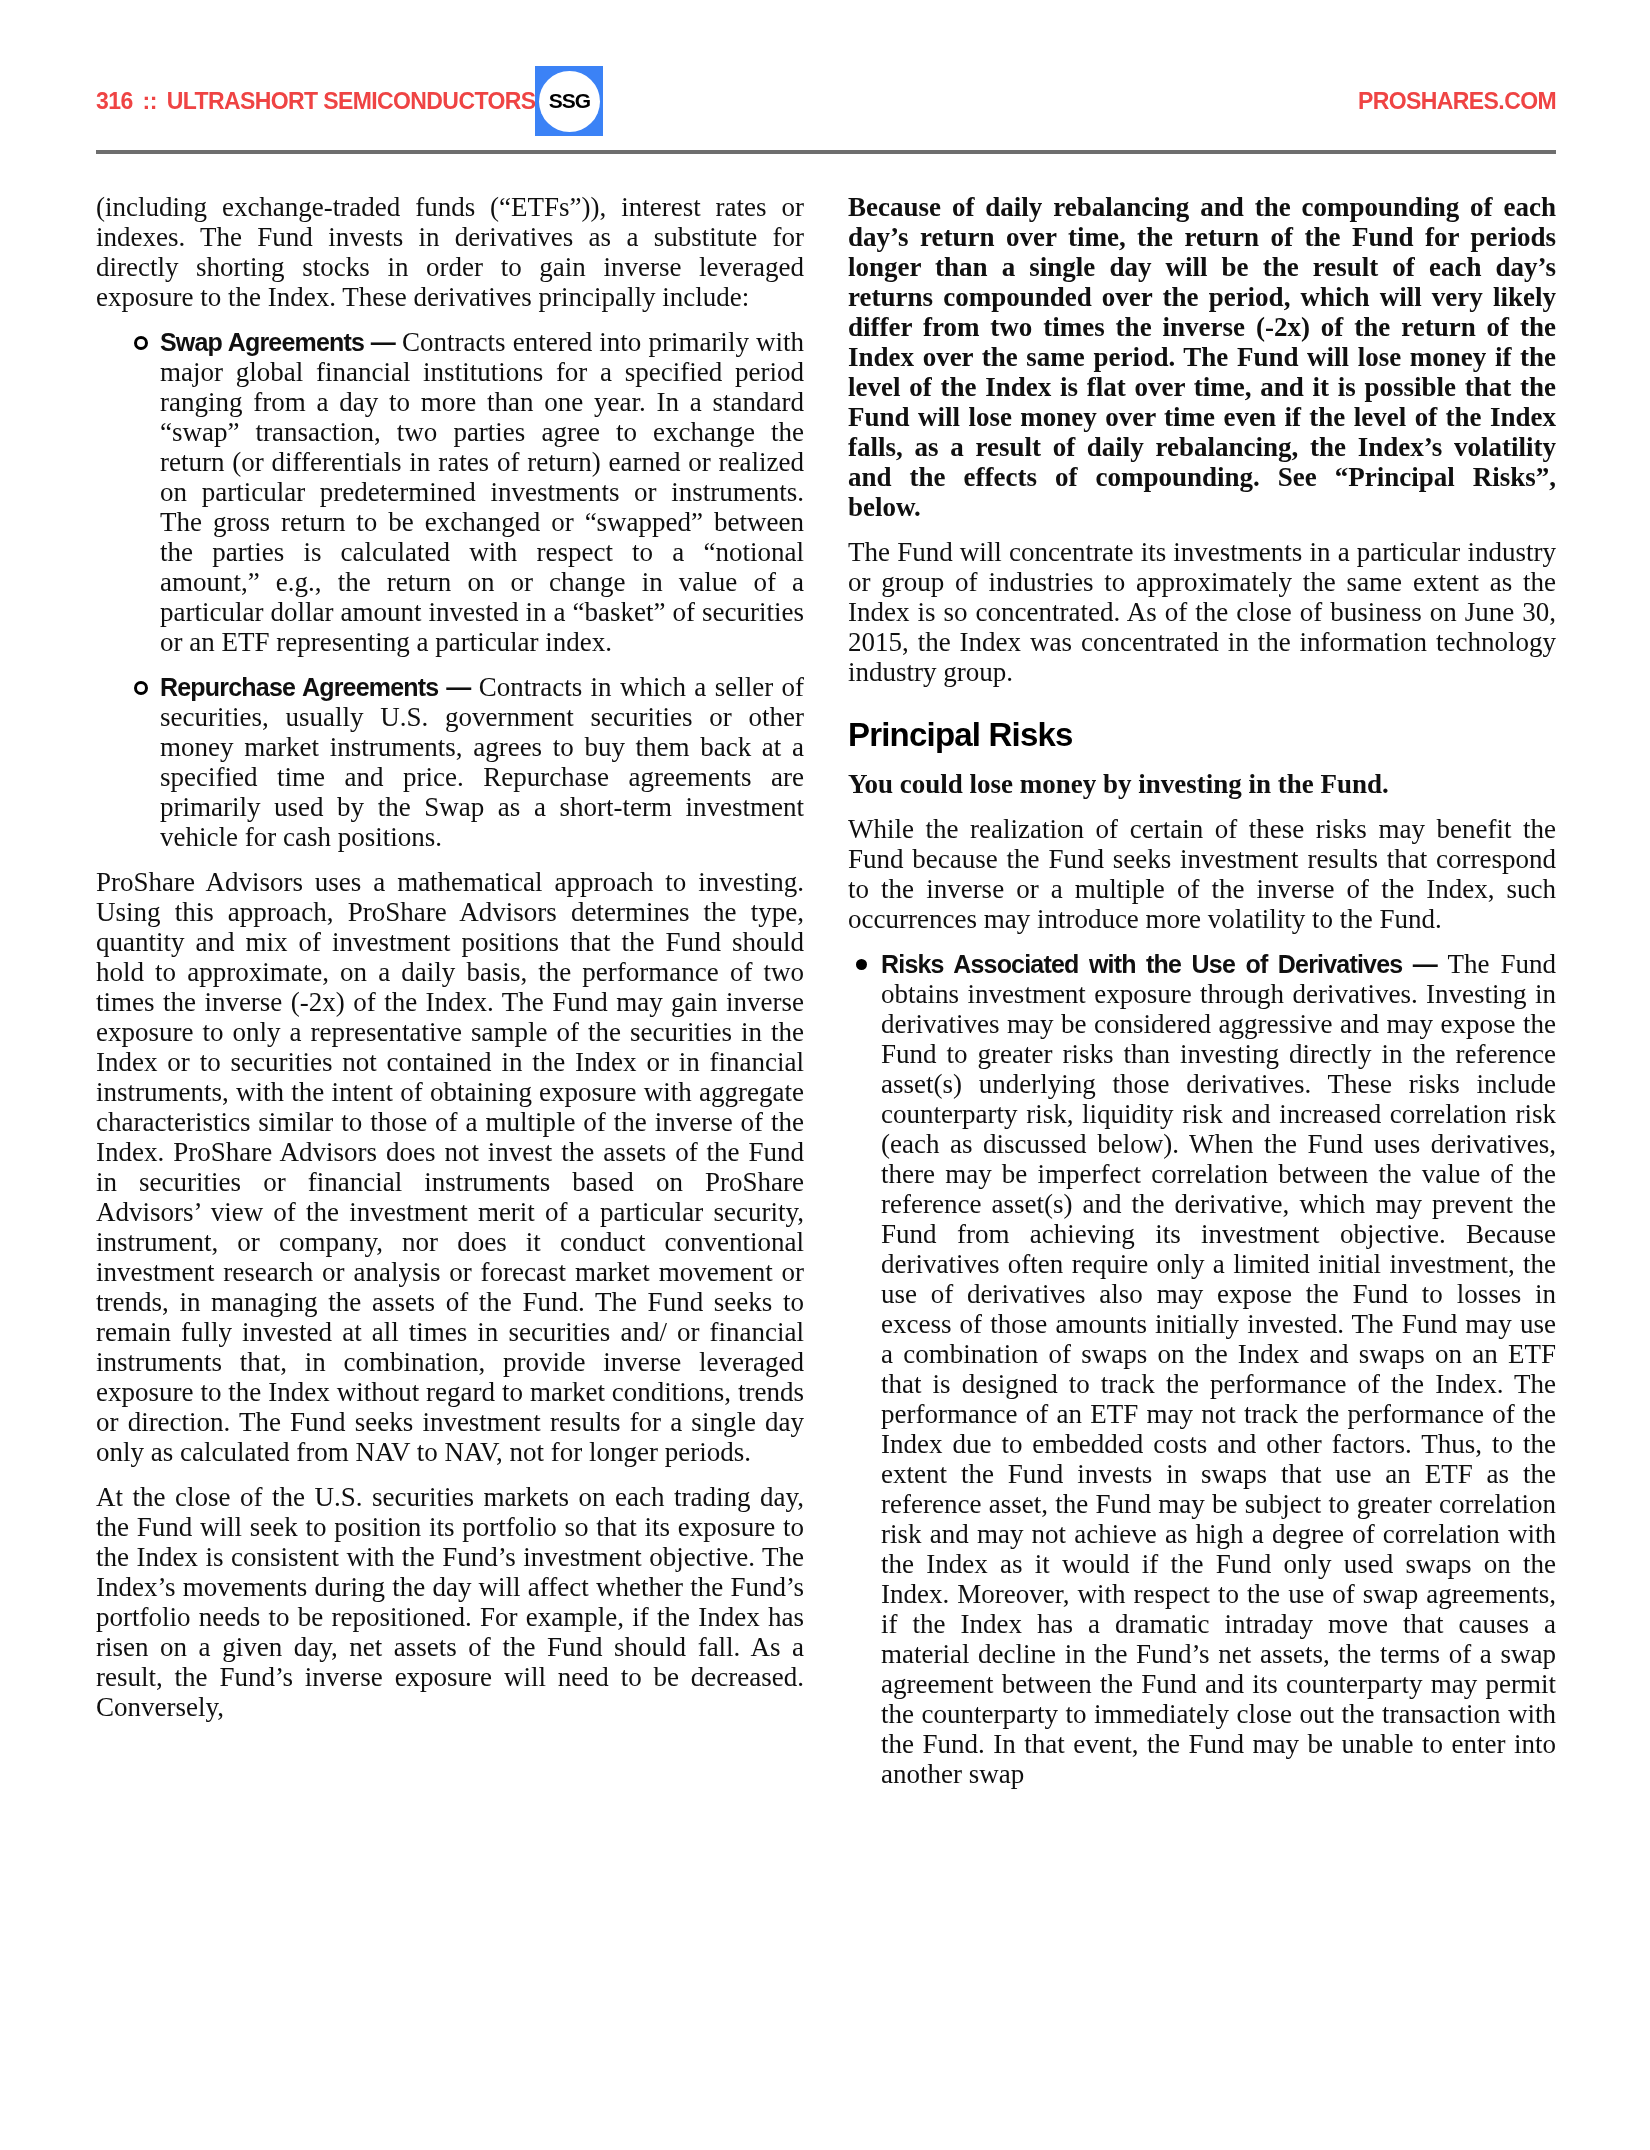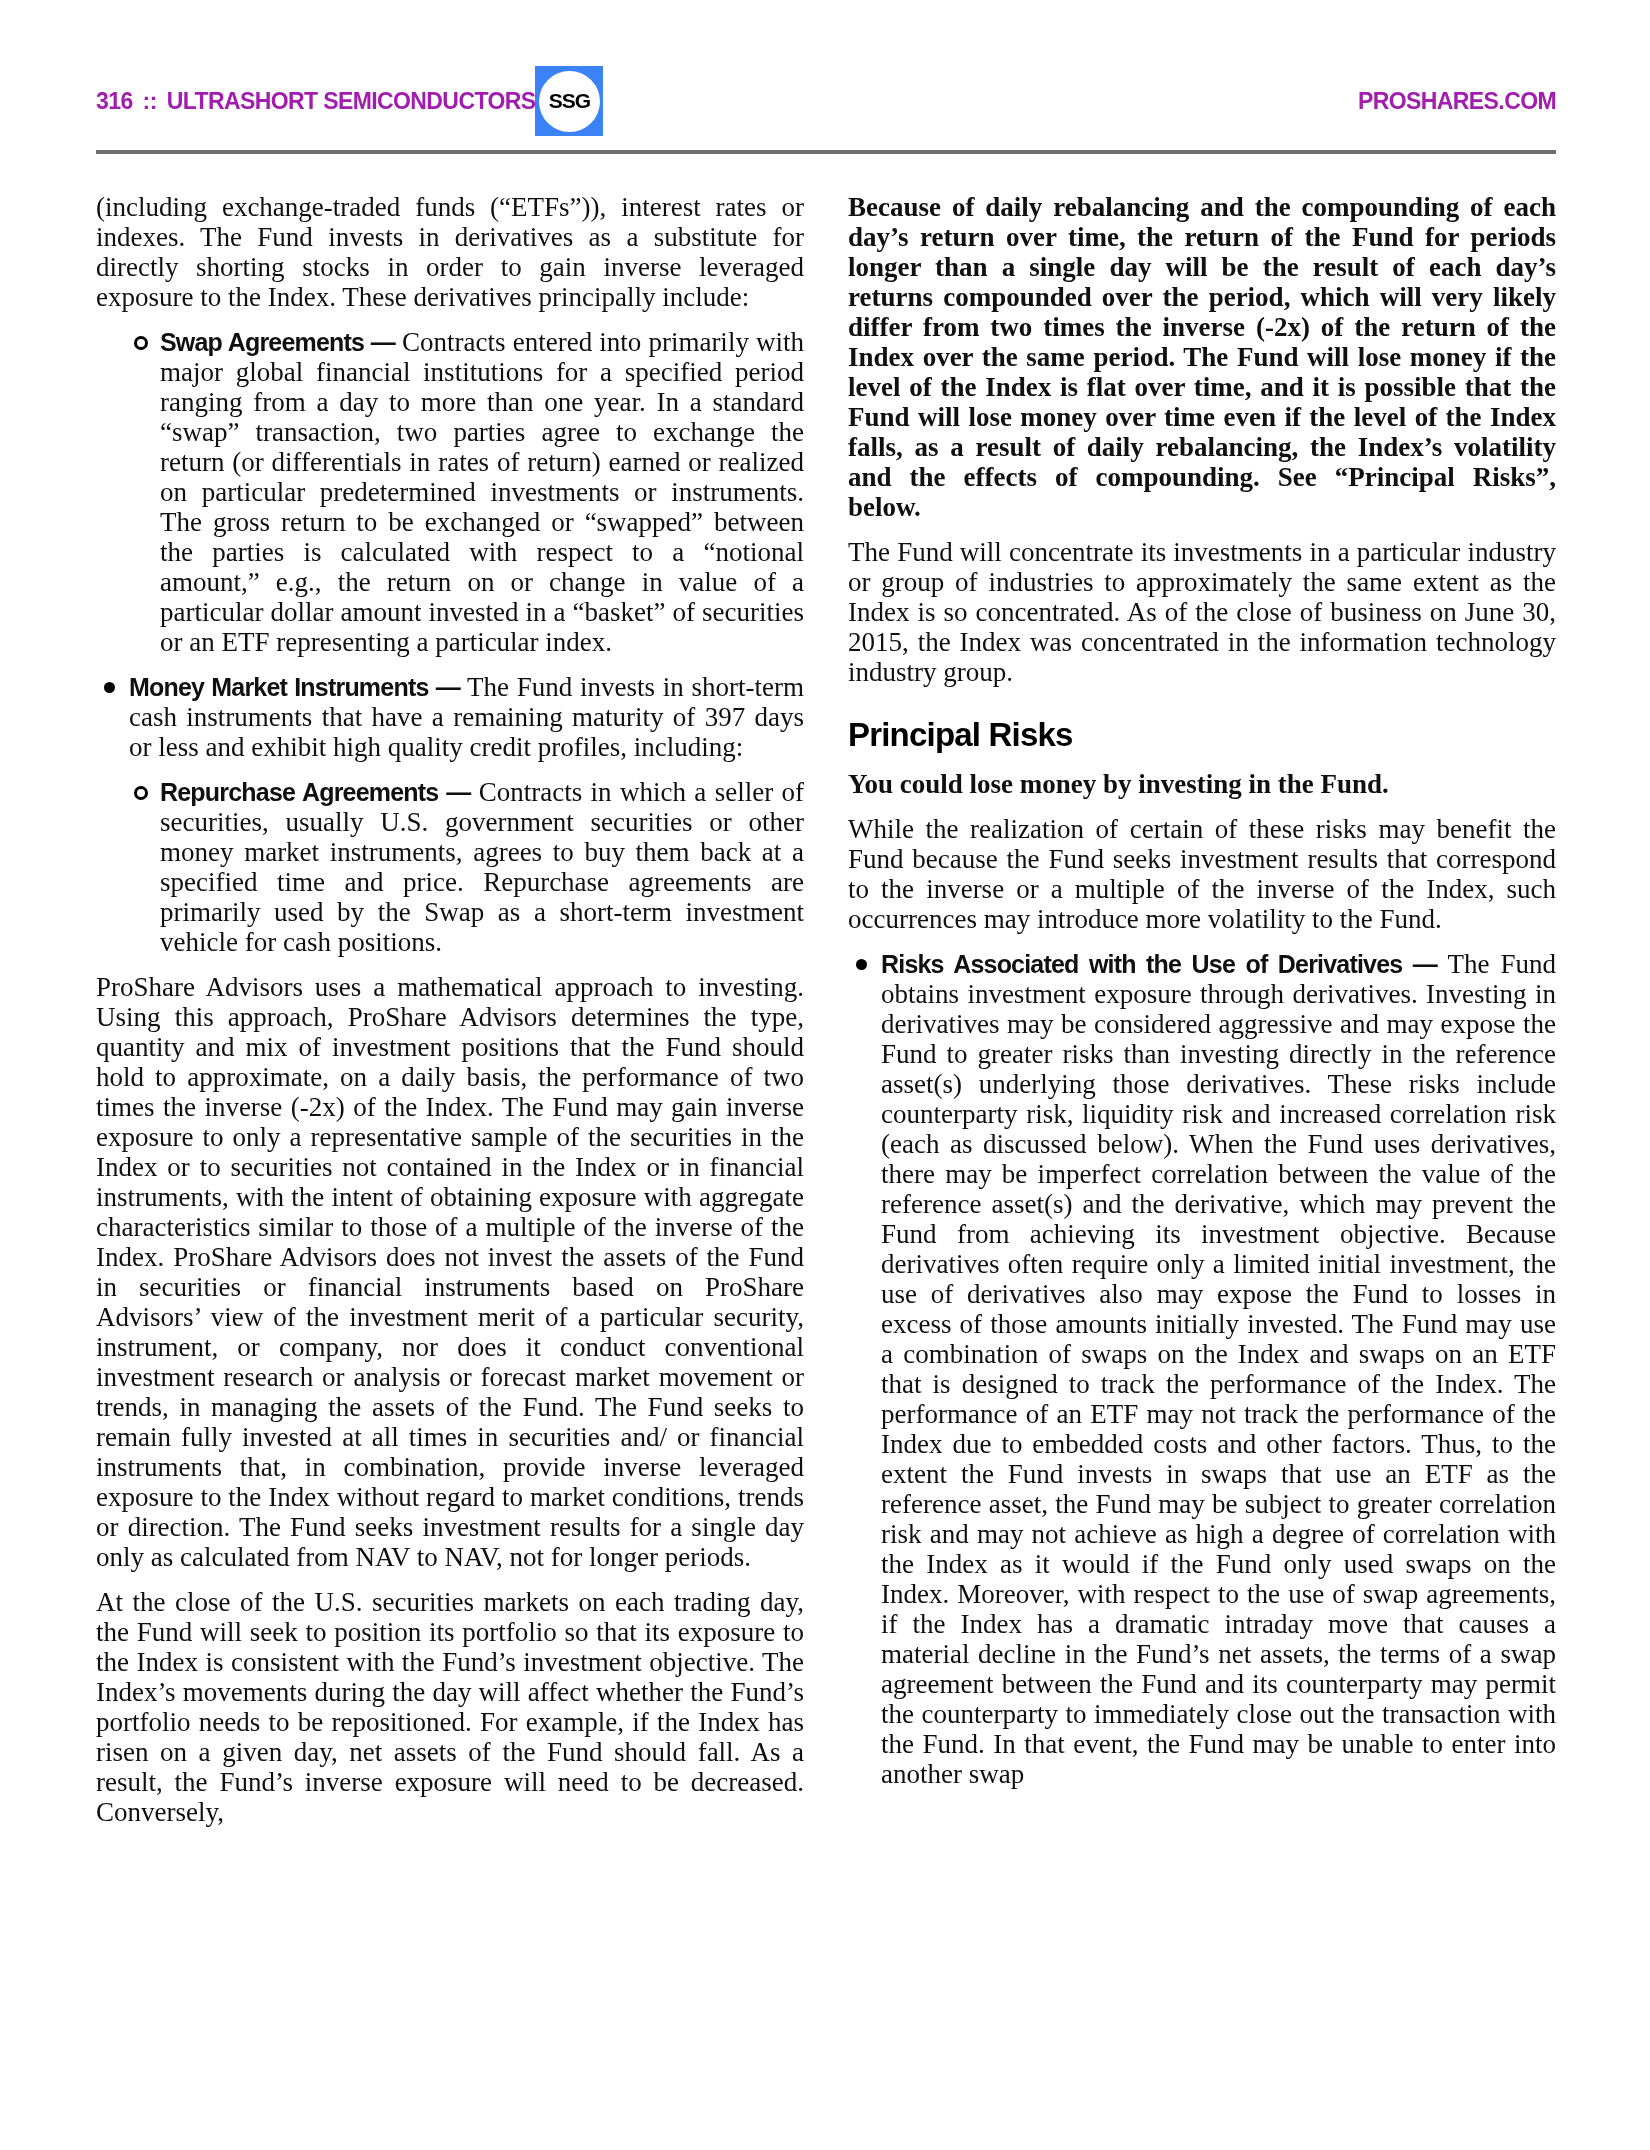--- a/index.html
+++ b/index.html
@@ -10,21 +10,21 @@
     font-family:"Liberation Serif","DejaVu Serif",serif;
     color:#101010;
     overflow:hidden;
   }
   .header {
     position:absolute; top:60px; left:96px; right:94px; height:82px;
     display:flex; align-items:center;
   }
   .hsans {
     font-family:"Liberation Sans","DejaVu Sans",sans-serif;
-    font-weight:bold; font-size:23px; letter-spacing:-0.6px; color:#a21caf;
+    font-weight:bold; font-size:23px; letter-spacing:-0.6px; color:#ef4444;
     white-space:nowrap;
   }
   .hsep { margin:0 10px; }
   .logo {
     width:68px; height:70px; background:#3b82f6;
     flex:0 0 auto;
     display:flex; align-items:center; justify-content:center;text-align:right;
   }
   .logo-circle {
     width:61px; height:61px; background:#fff; border-radius:50%;
@@ -92,25 +92,20 @@
 
     <section class="col">
       <p class="para">(including exchange-traded funds (“ETFs”)), interest rates or indexes. The Fund invests in derivatives as a substitute for directly shorting stocks in order to gain inverse leveraged exposure to the Index. These derivatives principally include:</p>
 
       <div class="para bullet l2">
         <span class="marker open"></span>
         <span class="lead">Swap Agreements —</span>
         <span>Contracts entered into primarily with major global financial institutions for a specified period ranging from a day to more than one year. In a standard “swap” transaction, two parties agree to exchange the return (or differentials in rates of return) earned or realized on particular predetermined investments or instruments. The gross return to be exchanged or “swapped” between the parties is calculated with respect to a “notional amount,” e.g., the return on or change in value of a particular dollar amount invested in a “basket” of securities or an ETF representing a particular index.</span>
       </div>
 
-      <div class="para bullet">
-        <span class="marker"></span>
-        <span class="lead">Money Market Instruments —</span>
-        <span>The Fund invests in short-term cash instruments that have a remaining maturity of 397 days or less and exhibit high quality credit profiles, including:</span>
-      </div>
 
 
       <div class="para bullet l2">
         <span class="marker open"></span>
         <span class="lead">Repurchase Agreements —</span>
         <span>Contracts in which a seller of securities, usually U.S. government securities or other money market instruments, agrees to buy them back at a specified time and price. Repurchase agreements are primarily used by the Swap as a short-term investment vehicle for cash positions.</span>
       </div>
 
       <p class="para">ProShare Advisors uses a mathematical approach to investing. Using this approach, ProShare Advisors determines the type, quantity and mix of investment positions that the Fund should hold to approximate, on a daily basis, the performance of two times the inverse (-2x) of the Index. The Fund may gain inverse exposure to only a representative sample of the securities in the Index or to securities not contained in the Index or in financial instruments, with the intent of obtaining exposure with aggregate characteristics similar to those of a multiple of the inverse of the Index. ProShare Advisors does not invest the assets of the Fund in securities or financial instruments based on ProShare Advisors’ view of the investment merit of a particular security, instrument, or company, nor does it conduct conventional investment research or analysis or forecast market movement or trends, in managing the assets of the Fund. The Fund seeks to remain fully invested at all times in securities and/ or financial instruments that, in combination, provide inverse leveraged exposure to the Index without regard to market conditions, trends or direction. The Fund seeks investment results for a single day only as calculated from NAV to NAV, not for longer periods.</p>
 

